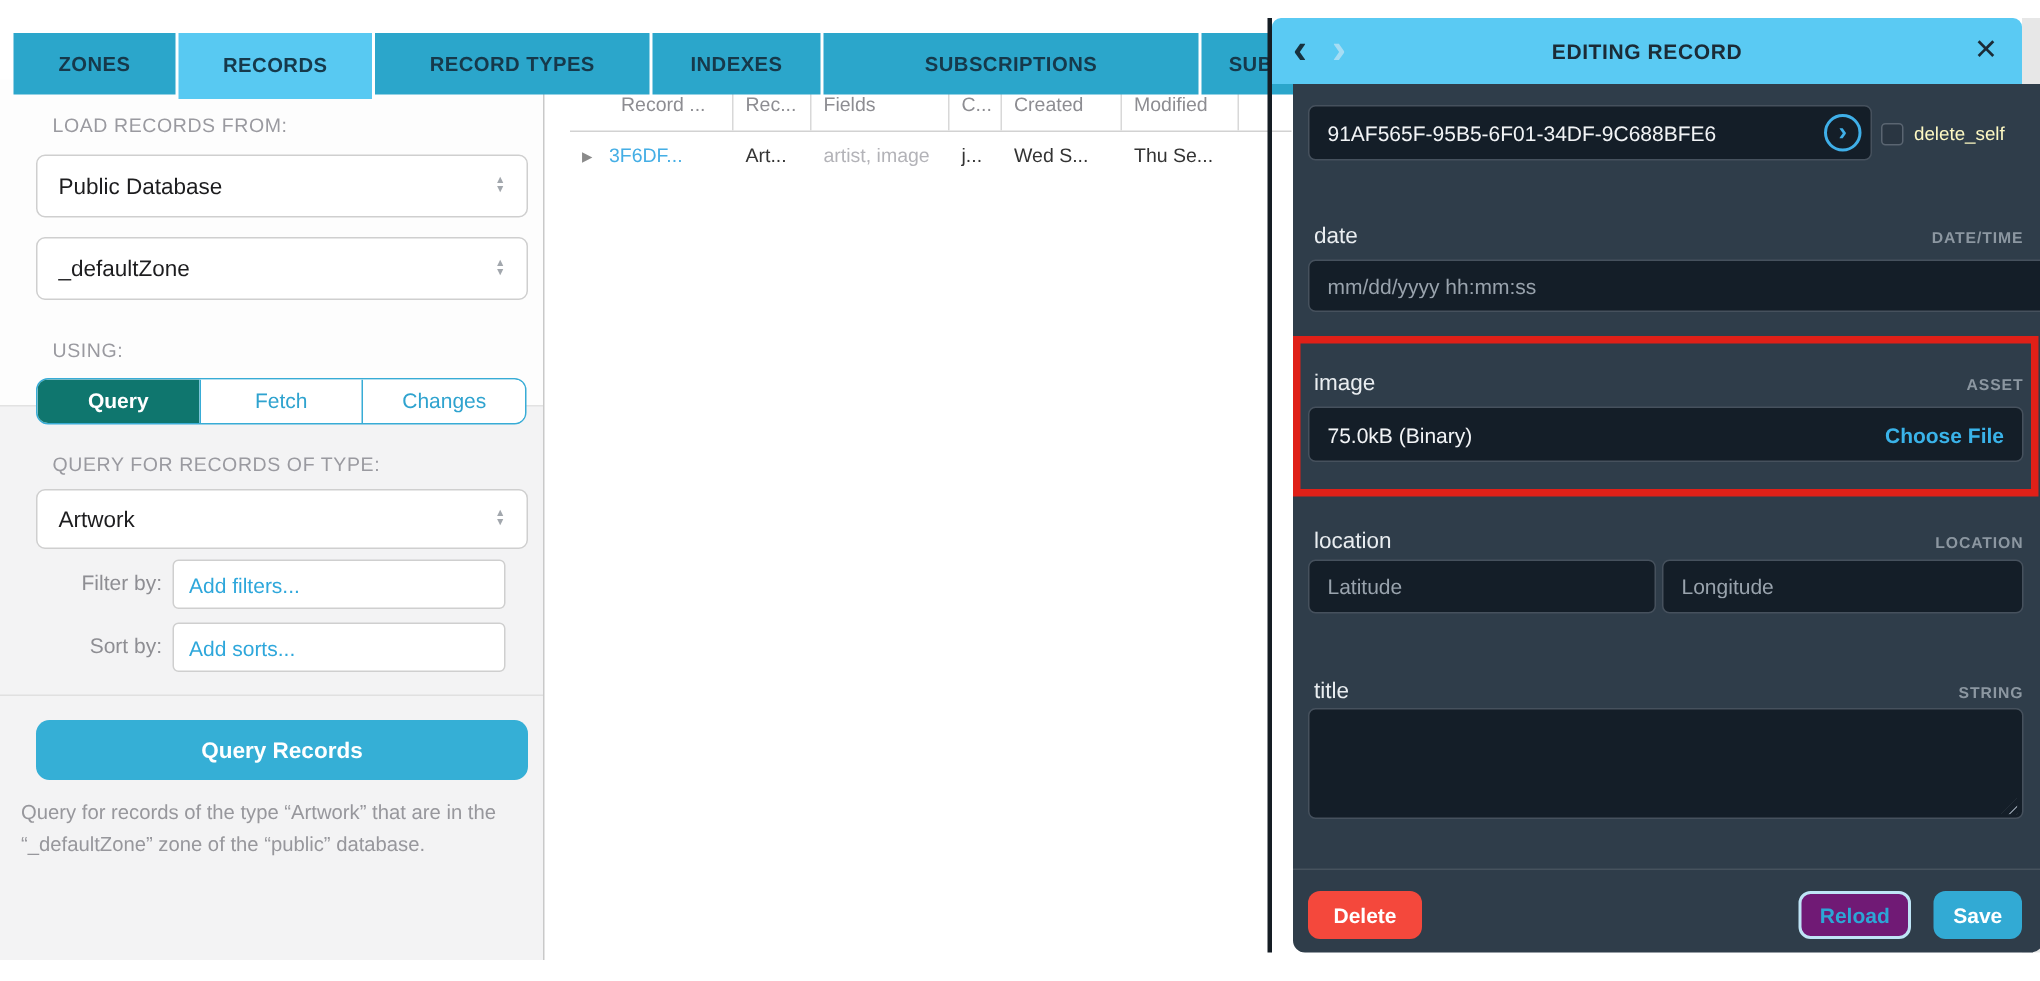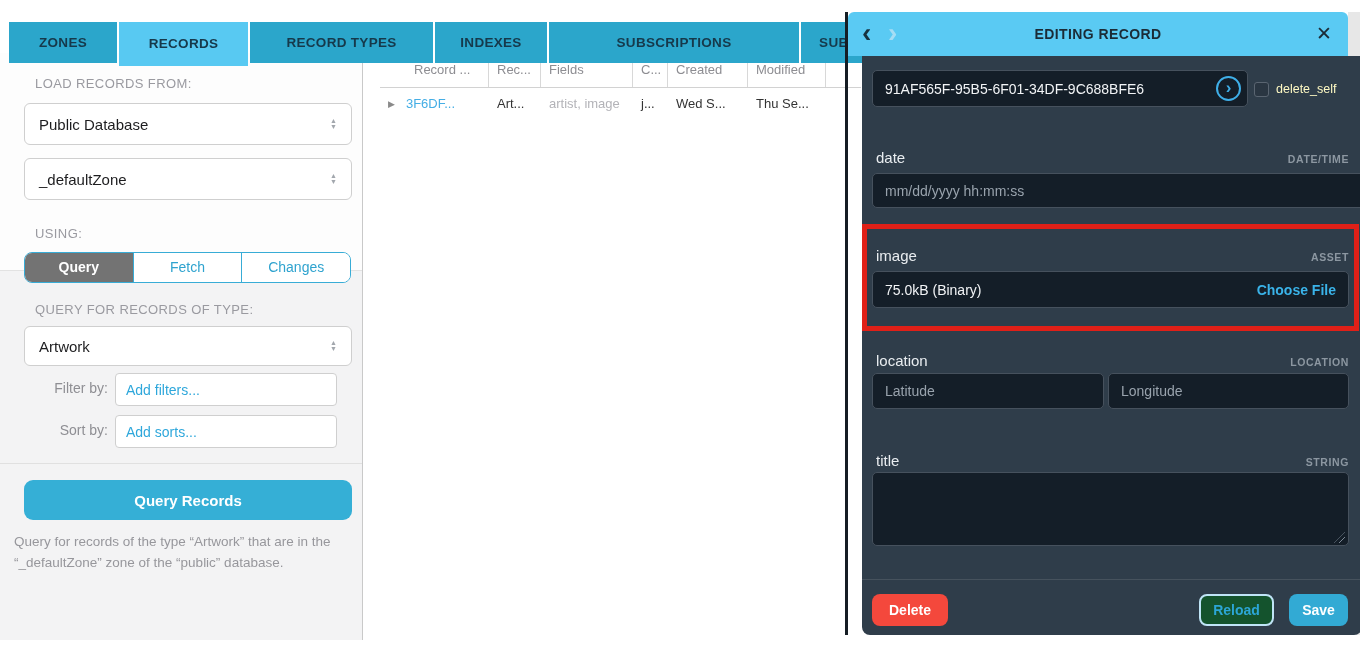--- a/index.html
+++ b/index.html
@@ -21,21 +21,21 @@
   .sidebar .divider2 { position:absolute; left:0; right:0; top:410px; border-top:1px solid #e0e0e0; }
   .sb-label { position:absolute; left:35px; color:#9a9aa0; font-size:13px; letter-spacing:.4px; }
   .sb-select { position:absolute; left:24px; width:328px; height:42px; background:#fff; border:1px solid #cfcfcf;
                border-radius:6px; display:flex; align-items:center; padding:0 14px; font-size:15px; color:#1d1d1f; cursor:pointer; }
   .chev { margin-left:auto; display:flex; flex-direction:column; align-items:center; color:#a2a7ad; font-size:7px; line-height:6px; }
   .seg { position:absolute; left:24px; top:199px; width:327px; height:31px; display:flex; border:1px solid #38ACD6;
          border-radius:8px; overflow:hidden; background:#fff; z-index:2; }
   .seg .segbtn { flex:1; text-align:center; line-height:29px; font-size:14px; color:#2FA3CF; background:#fff;
                  border-left:1px solid #38ACD6; cursor:pointer; }
   .seg .segbtn:first-child { border-left:none; }
-  .seg .segbtn.active { background:#737373; color:#fff; font-weight:bold; }
+  .seg .segbtn.active { background:#0f766e; color:#fff; font-weight:bold; }
   .rowlabel { position:absolute; left:0; width:108px; text-align:right; font-size:14px; color:#8e8e93; }
   .rowinput { position:absolute; left:115px; width:222px; height:33px; background:#fff; border:1px solid #cfcfcf;
               border-radius:4px; font-size:14px; padding:0 10px; color:#2EA7DB; font-family:"Liberation Sans",sans-serif; }
   .rowinput::placeholder { color:#2EA7DB; opacity:1; }
   .query-btn { position:absolute; left:24px; top:427px; width:328px; height:40px; border:none; border-radius:9px;
                background:#35AFD6; color:#fff; font-size:15px; font-weight:bold; cursor:pointer; font-family:"Liberation Sans",sans-serif; }
   .sb-desc { position:absolute; left:14px; top:479px; width:336px; font-size:13.5px; line-height:1.55; color:#97979c; }
 
   
   .table { position:absolute; left:364px; top:53px; width:481px; z-index:1;margin-left:16px; }
@@ -81,21 +81,21 @@
   .title-area { position:absolute; left:10px; top:416px; width:477px; height:74px; resize:none; background:#141E28;
                 border:1px solid #46515D; border-radius:5px; color:#F2F4F6; font-size:14px; padding:8px 12px;
                 font-family:"Liberation Sans",sans-serif; }
   .resize-grip { position:absolute; left:472px; top:476px; width:11px; height:11px; pointer-events:none;
                  background:repeating-linear-gradient(135deg, transparent 0 3px, #7c8793 3px 4px); 
                  clip-path:polygon(100% 0, 100% 100%, 0 100%); }
   .pfoot-divider { position:absolute; left:0; right:0; top:523px; border-top:1px solid #46525D; }
   .btn { position:absolute; top:538px; height:32px; border-radius:8px; font-size:14px; font-weight:bold;
          font-family:"Liberation Sans",sans-serif; cursor:pointer; }
   .btn-delete { left:10px; width:76px; background:#F4483C; color:#fff; border:none; }
-  .btn-reload { left:337px; width:75px; background:#14532d; color:#2CA6D6; border:2px solid #BFE4F6; }
+  .btn-reload { left:337px; width:75px; background:#701a75; color:#2CA6D6; border:2px solid #BFE4F6; }
   .btn-save   { left:427px; width:59px; background:#32AAD4; color:#fff; border:none; }
 </style>
 </head>
 <body>
 
 <div id="stage">
 
   <div class="tabbar">
     <div class="tab t0">ZONES</div>
     <div class="tab t1 active">RECORDS</div>

